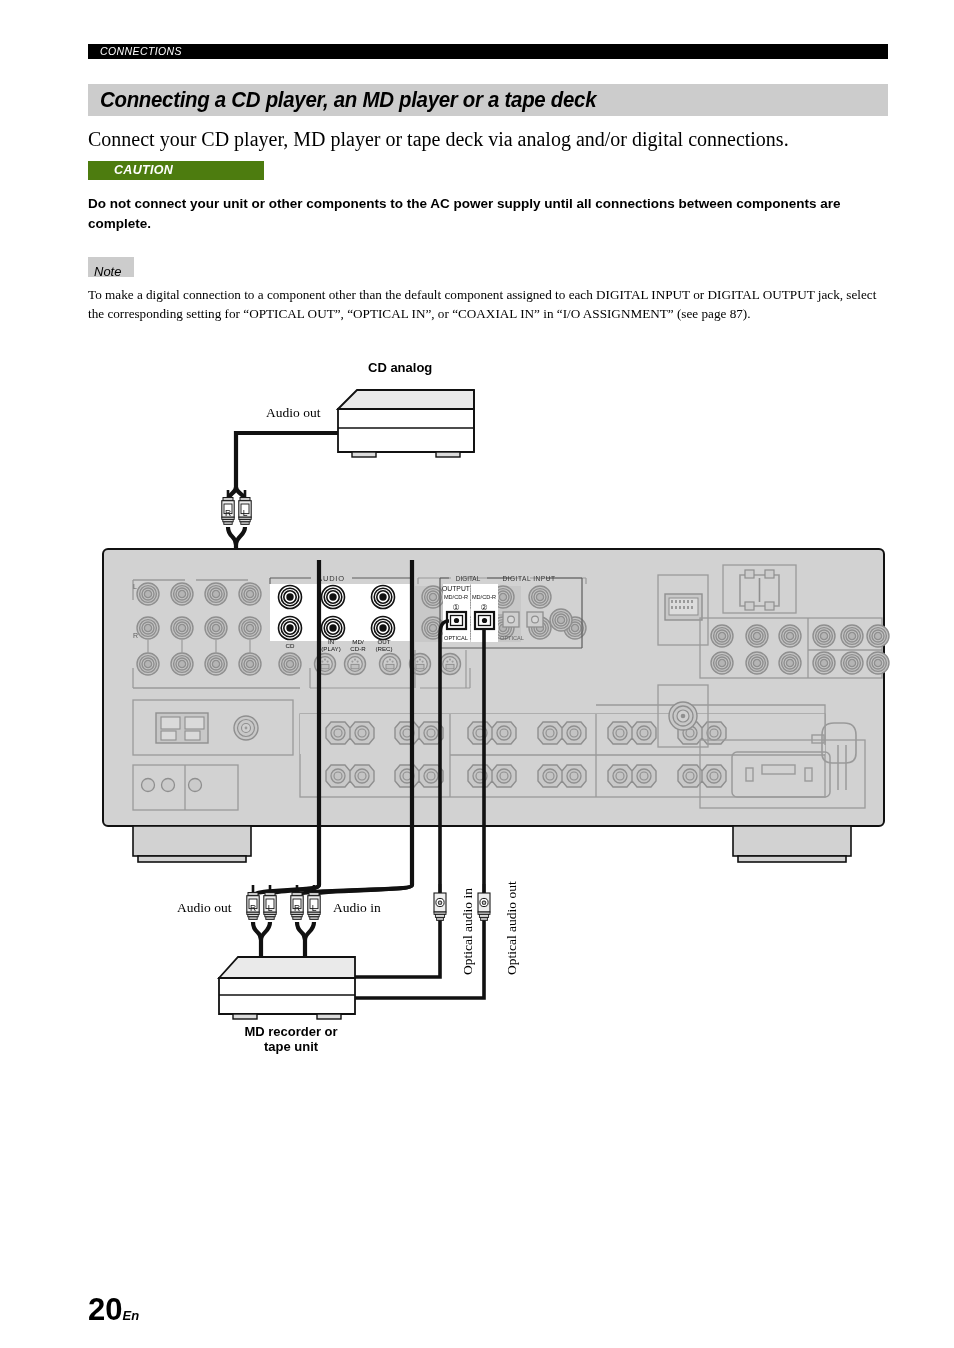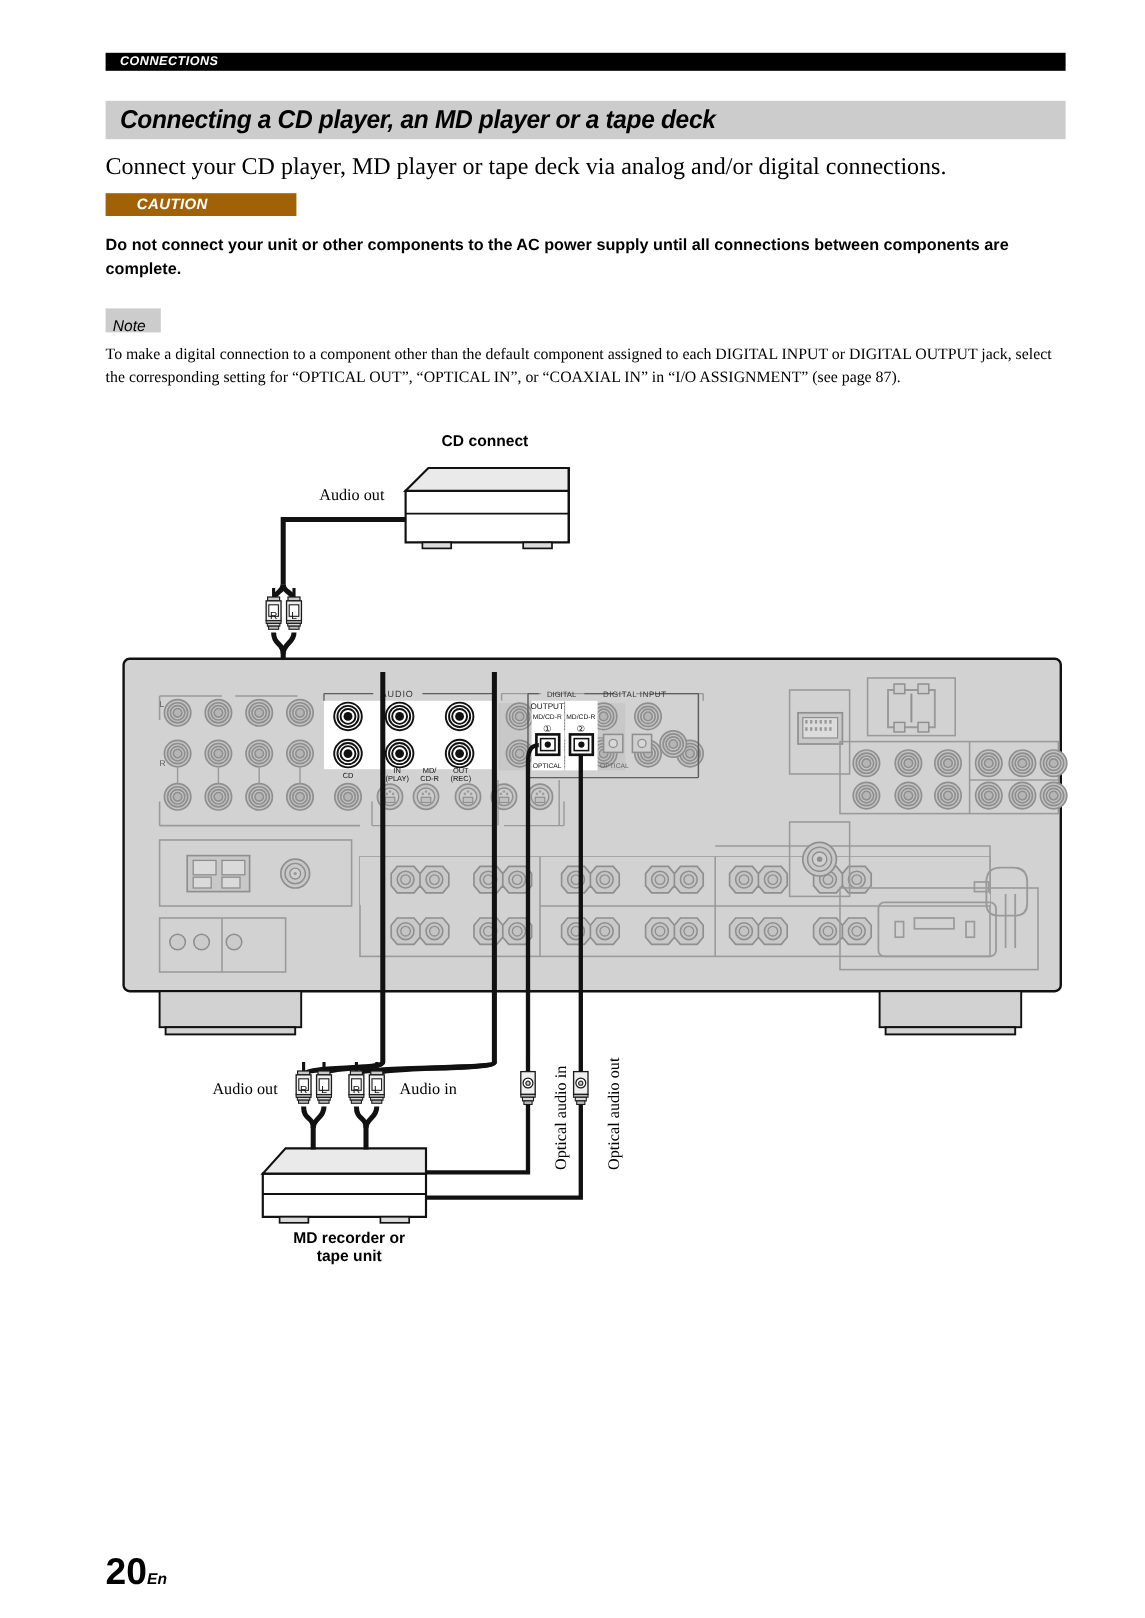--- a/index.html
+++ b/index.html
@@ -10,21 +10,21 @@
   }
 
   
   .runhead{
     position:absolute;left:88px;top:44px;width:800px;height:15px;
     background:#000;
   }
   .runhead .rh-text{
     position:absolute;left:12px;top:0px;
     font-family:"Liberation Sans", sans-serif;
-    font-style:italic;font-weight:bold;font-size:10.5px;letter-spacing:.4px;
+    font-style:italic;font-weight:normal;font-size:10.5px;letter-spacing:.4px;
     color:#fff;line-height:15px;
   }
 
   
   .title-band{
     position:absolute;left:88px;top:84px;width:800px;height:32px;
     background:#cccccc;
   }
   .title-band .tb-text{
     position:absolute;left:12px;top:0;line-height:32px;
@@ -34,21 +34,21 @@
     transform:scaleX(.95);transform-origin:left center;
   }
 
   .intro{
     position:absolute;left:88px;top:130px;width:800px;
     font-size:20px;line-height:18px;
   }
 
   
   .caution-chip{
-    position:absolute;left:88px;top:161px;width:159px;height:19px;background:#a16207;
+    position:absolute;left:88px;top:161px;width:176px;height:19px;background:#4d7c0f;
   }
   .caution-chip .cc-text{
     position:absolute;left:26px;top:0;line-height:19px;color:#fff;
     font-family:"Liberation Sans", sans-serif;
     font-weight:bold;font-style:italic;font-size:12.5px;letter-spacing:.3px;
   }
   .caution-body{
     position:absolute;left:88px;top:194px;width:795px;
     font-family:"Liberation Sans", sans-serif;
     font-weight:bold;font-size:13.5px;line-height:20px;
@@ -483,21 +483,21 @@
   <g>
     <use href="#optplug" x="440" y="908"></use>
     <text x="440" y="905" text-anchor="middle" font-family="Liberation Sans, sans-serif" font-size="6" fill="#111">O</text>
   </g>
   <g>
     <use href="#optplug" x="484" y="908"></use>
     <text x="484" y="905" text-anchor="middle" font-family="Liberation Sans, sans-serif" font-size="6" fill="#111">O</text>
   </g>
 </svg>
 
-<div class="dlabel sans" style="left:368px;top:360px;">CD connect</div>
+<div class="dlabel sans" style="left:368px;top:360px;">CD analog</div>
 <div class="dlabel" style="left:266px;top:405px;">Audio out</div>
 
 <div class="dlabel" style="left:177px;top:900px;">Audio out</div>
 <div class="dlabel" style="left:333px;top:900px;">Audio in</div>
 
 <div class="dlabel vert" style="left:460px;top:975px;">Optical audio in</div>
 <div class="dlabel vert" style="left:504px;top:975px;">Optical audio out</div>
 
 <div class="dlabel sans center" style="left:233px;top:1024px;width:116px;">MD recorder or</div>
 <div class="dlabel sans center" style="left:233px;top:1039px;width:116px;">tape unit</div>

